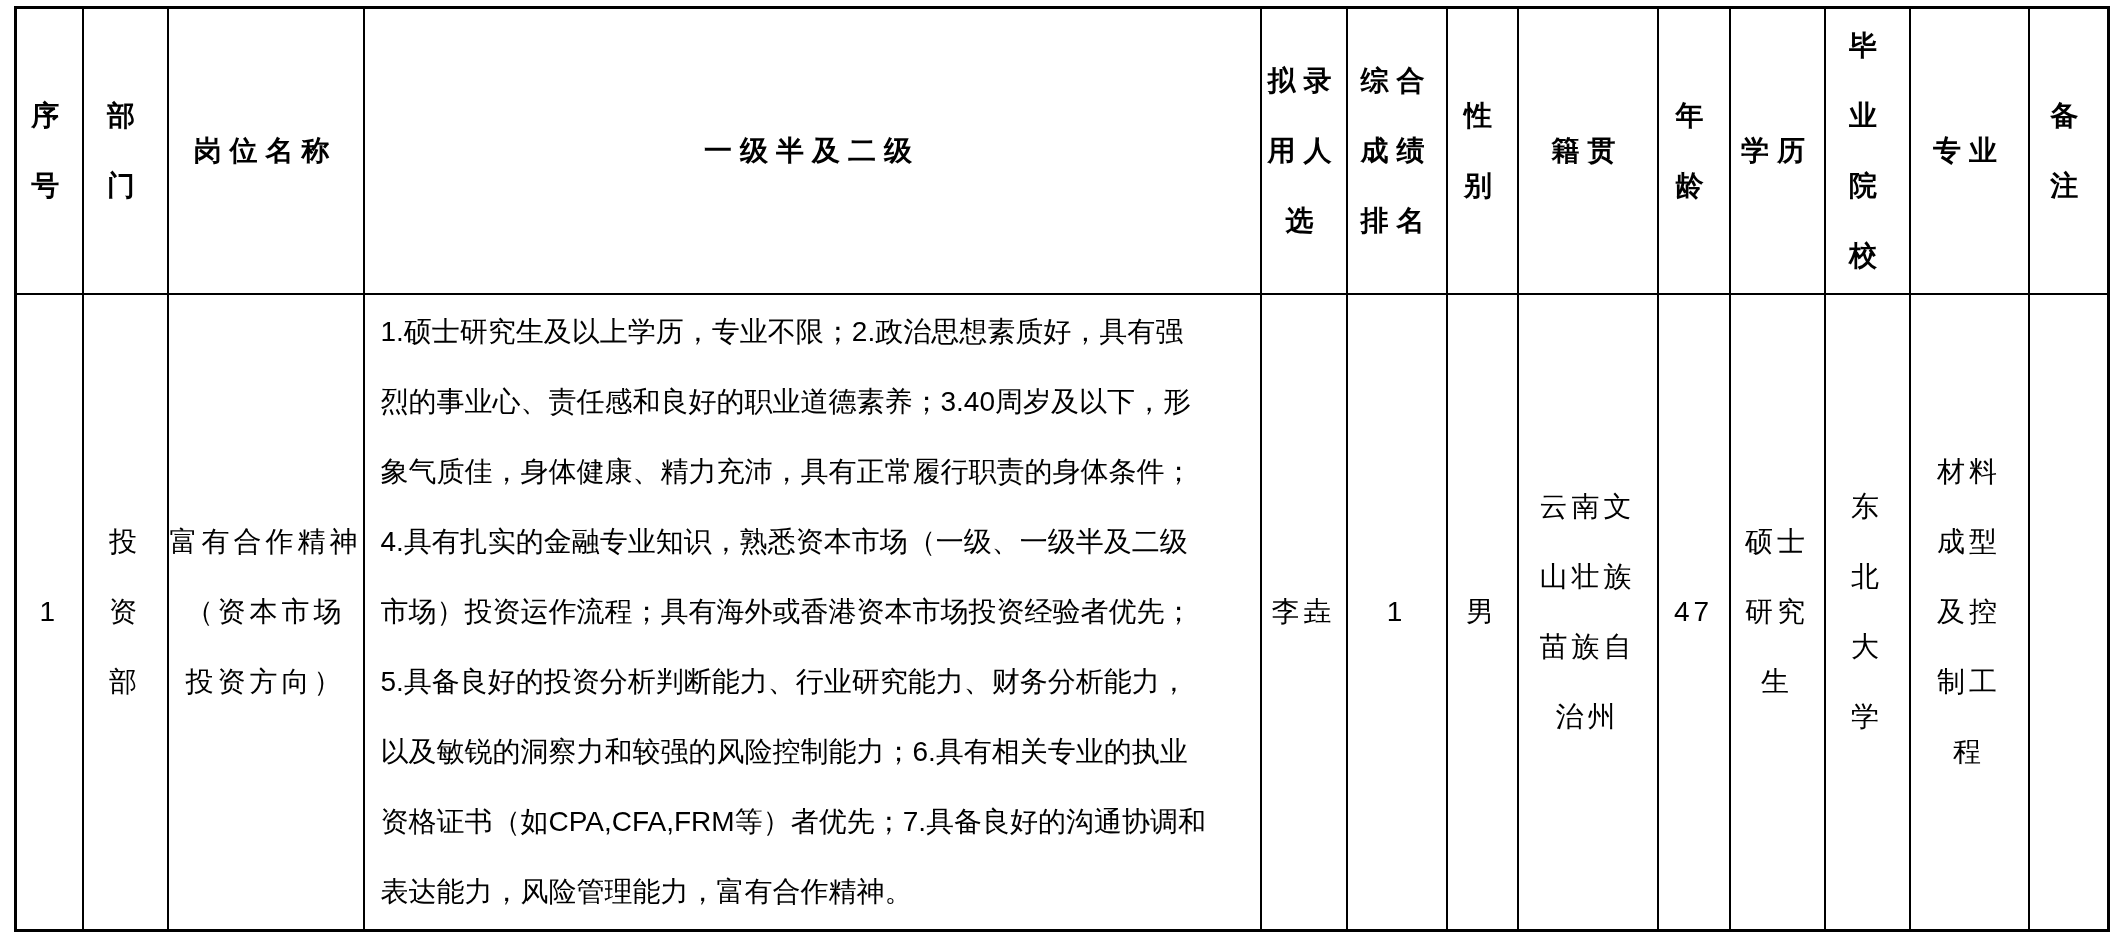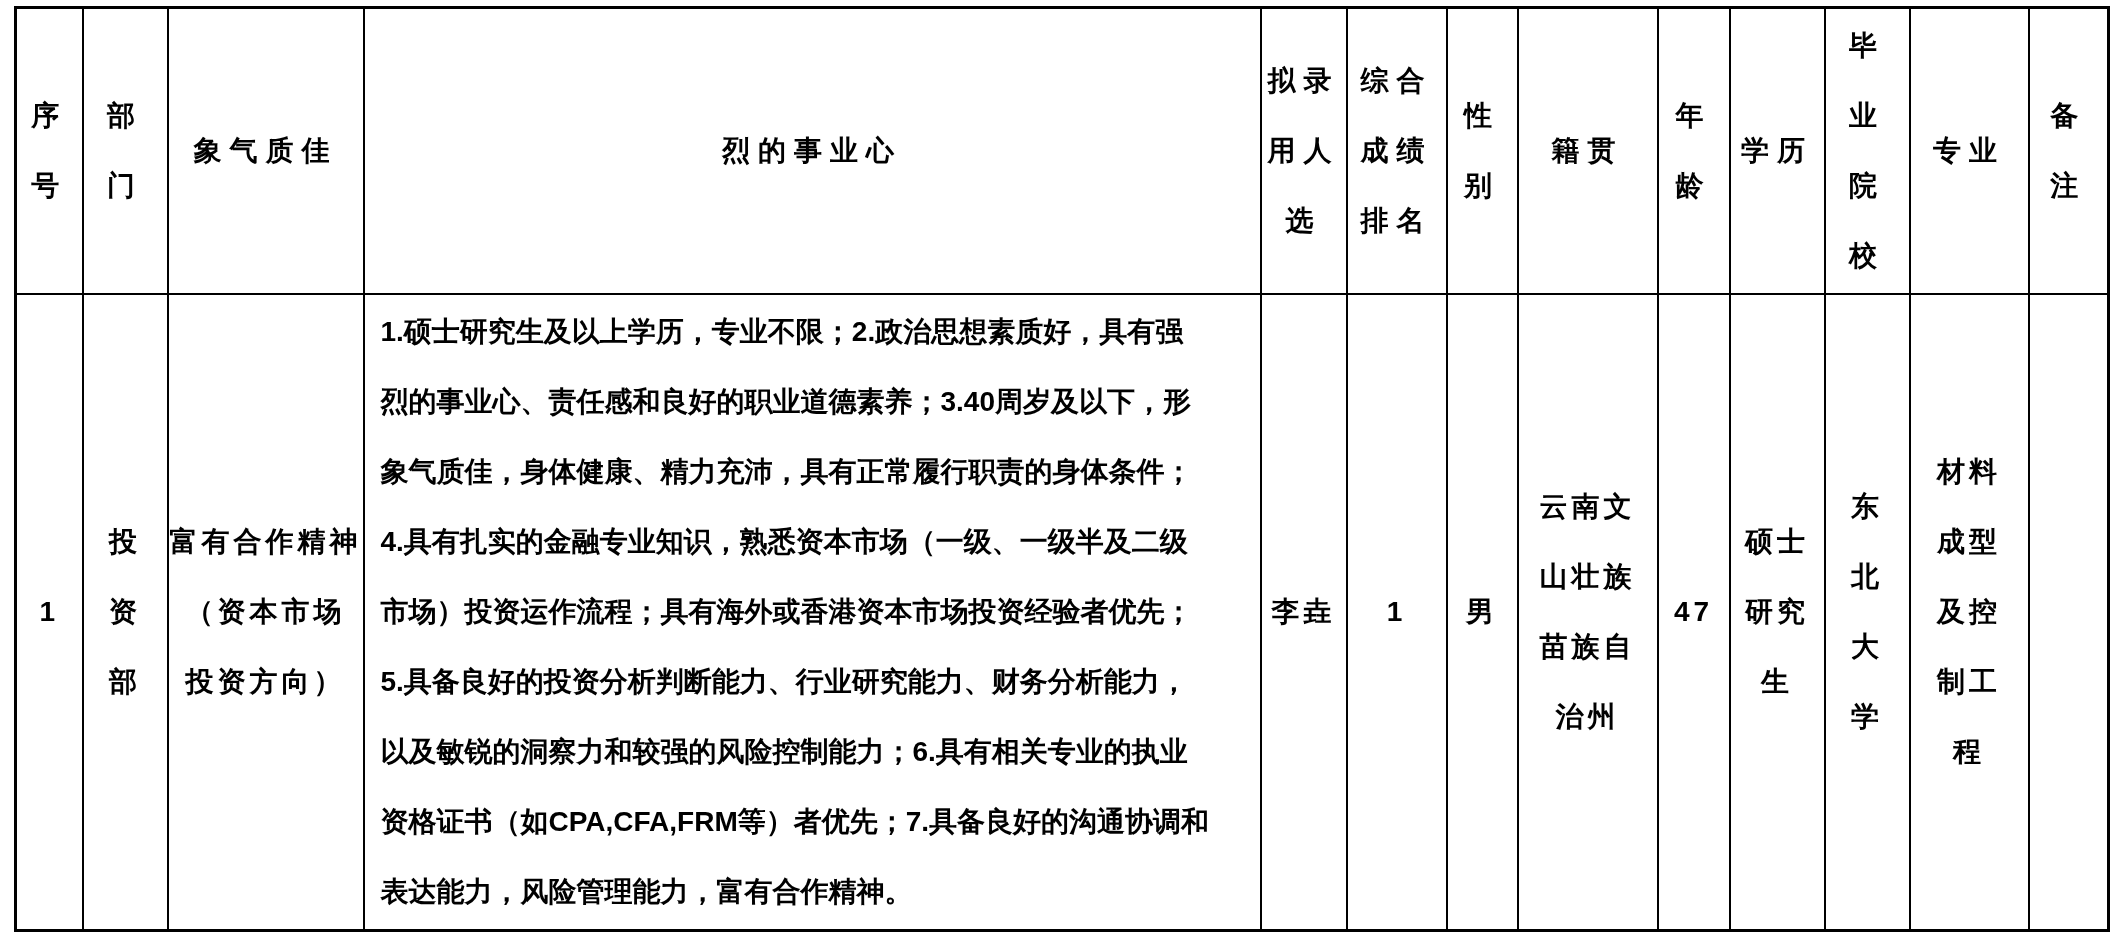--- a/index.html
+++ b/index.html
@@ -22,21 +22,21 @@
   .rtable th,.rtable td{
     border:2px solid #000;
     font-size:28px;
     line-height:70px;
     text-align:center;
     vertical-align:middle;
     white-space:pre-line;
     overflow:hidden;
     padding:0;
     letter-spacing:4px;
-    font-weight:bold;
+    font-weight:normal;
   }
   .rtable thead th{
     font-weight:bold;
     letter-spacing:8px;
     height:284px;
   }
   .rtable tbody td{
     height:634px;
     text-align:center;
   }
@@ -65,22 +65,22 @@
       <col style="width:85px">
       <col style="width:119px">
       <col style="width:80px">
     </colgroup>
     <thead>
       <tr>
         <th>序
 号</th>
         <th>部
 门</th>
-        <th>象气质佳</th>
-        <th>烈的事业心</th>
+        <th>岗位名称</th>
+        <th>一级半及二级</th>
         <th>拟录
 用人
 选</th>
         <th>综合
 成绩
 排名</th>
         <th>性
 别</th>
         <th>籍贯</th>
         <th>年

